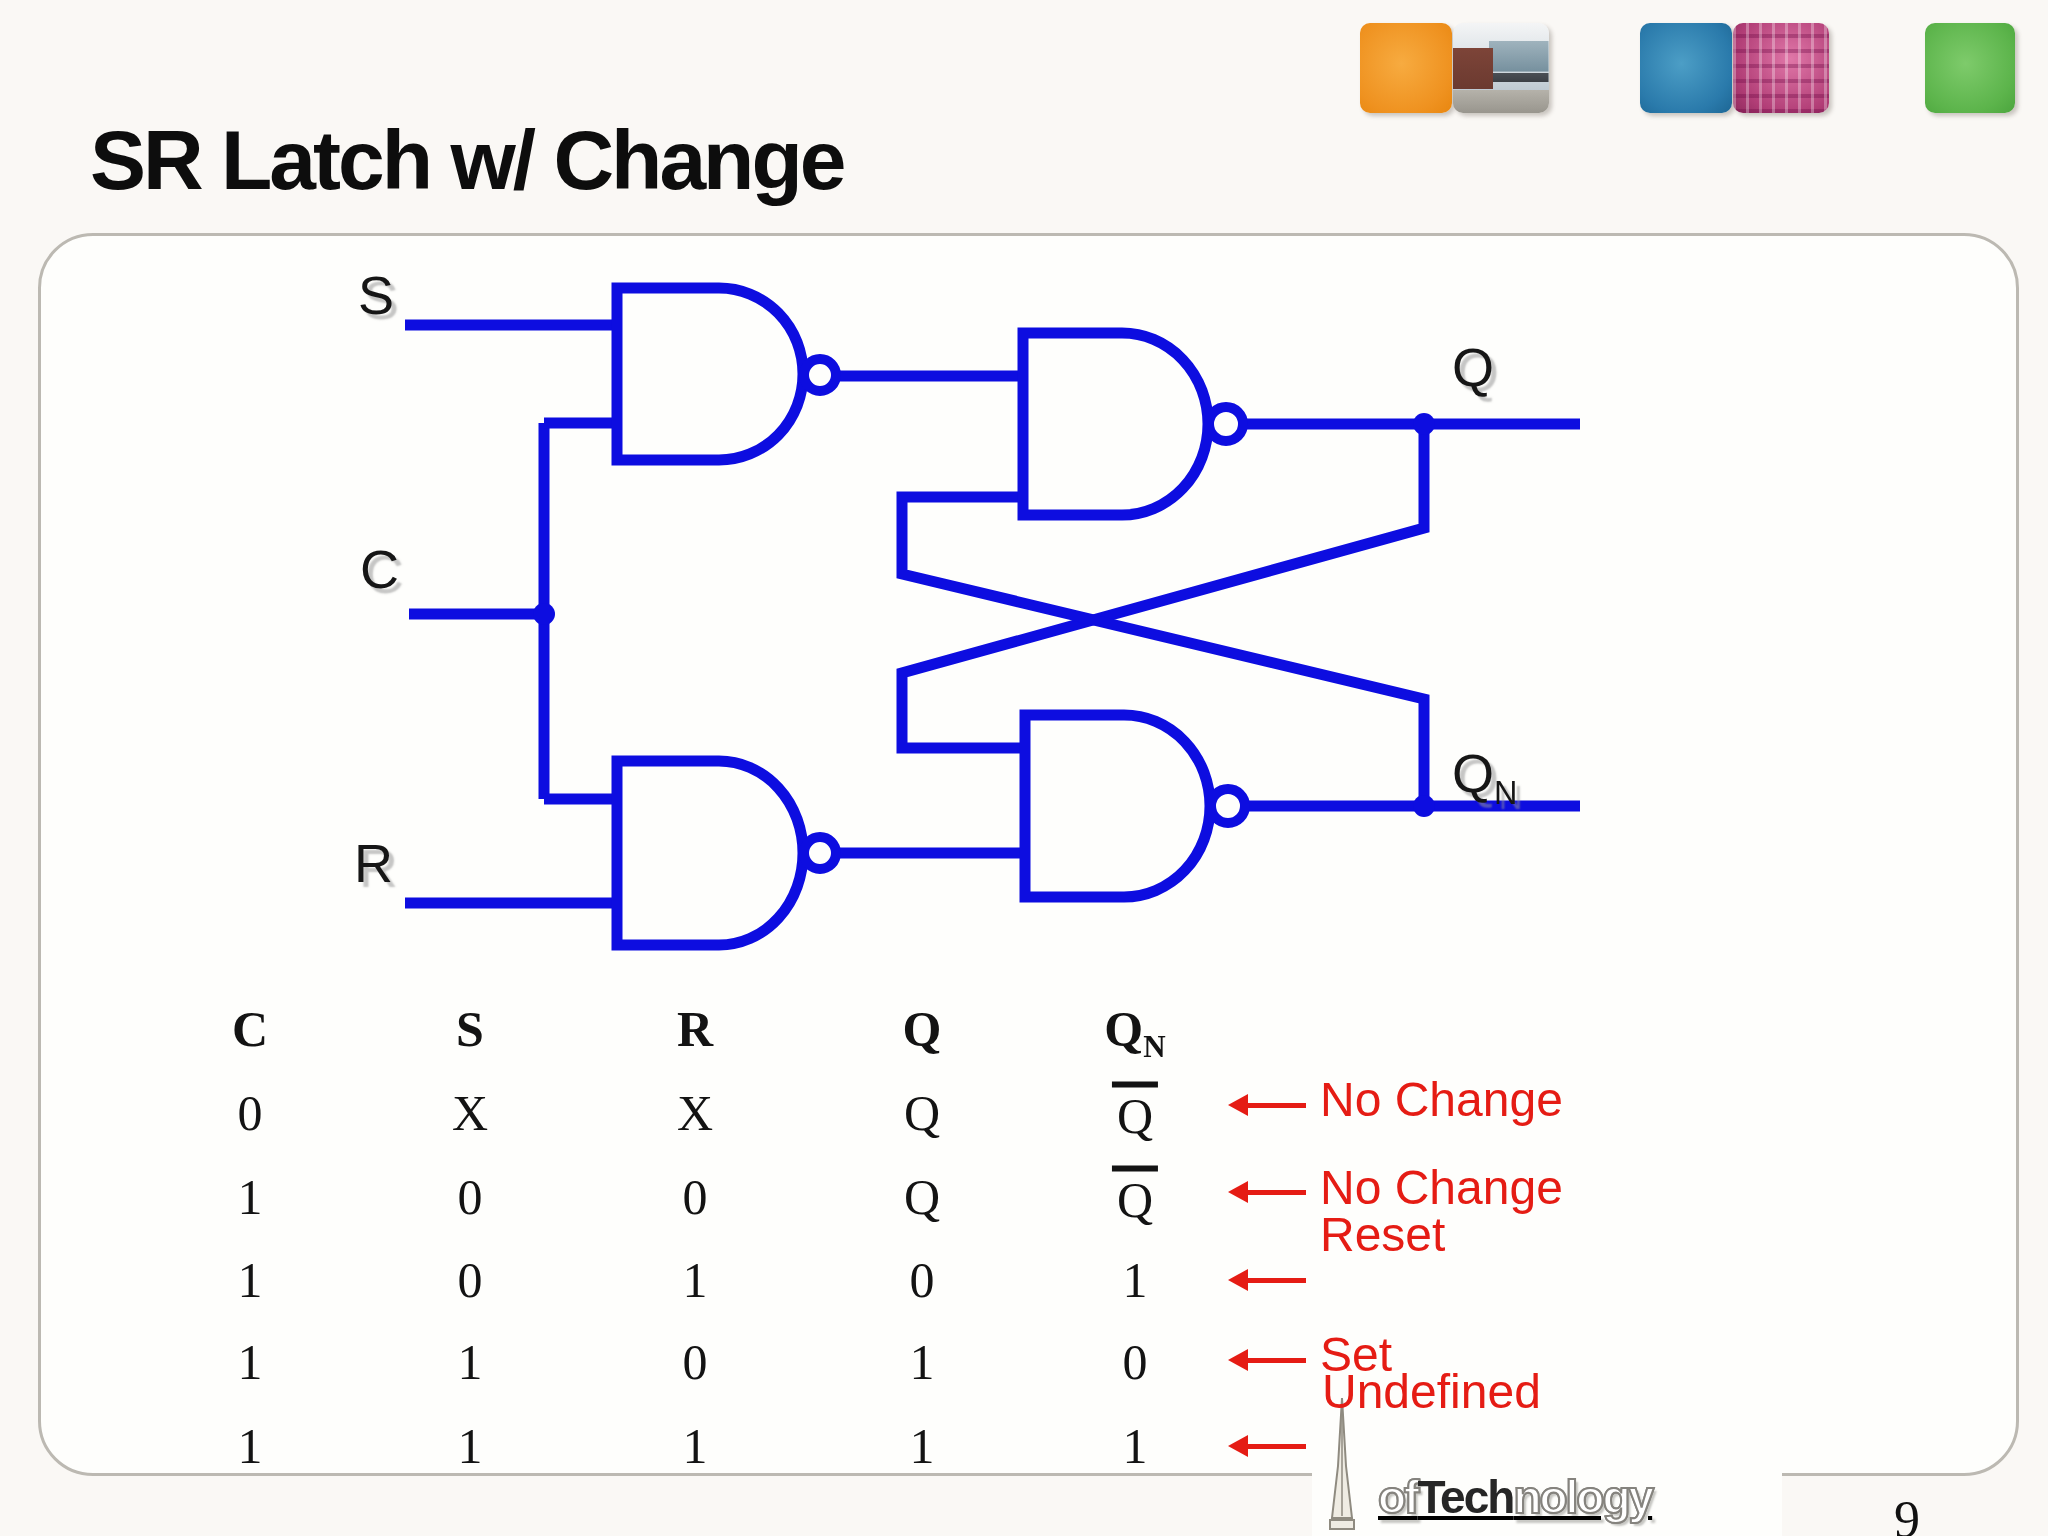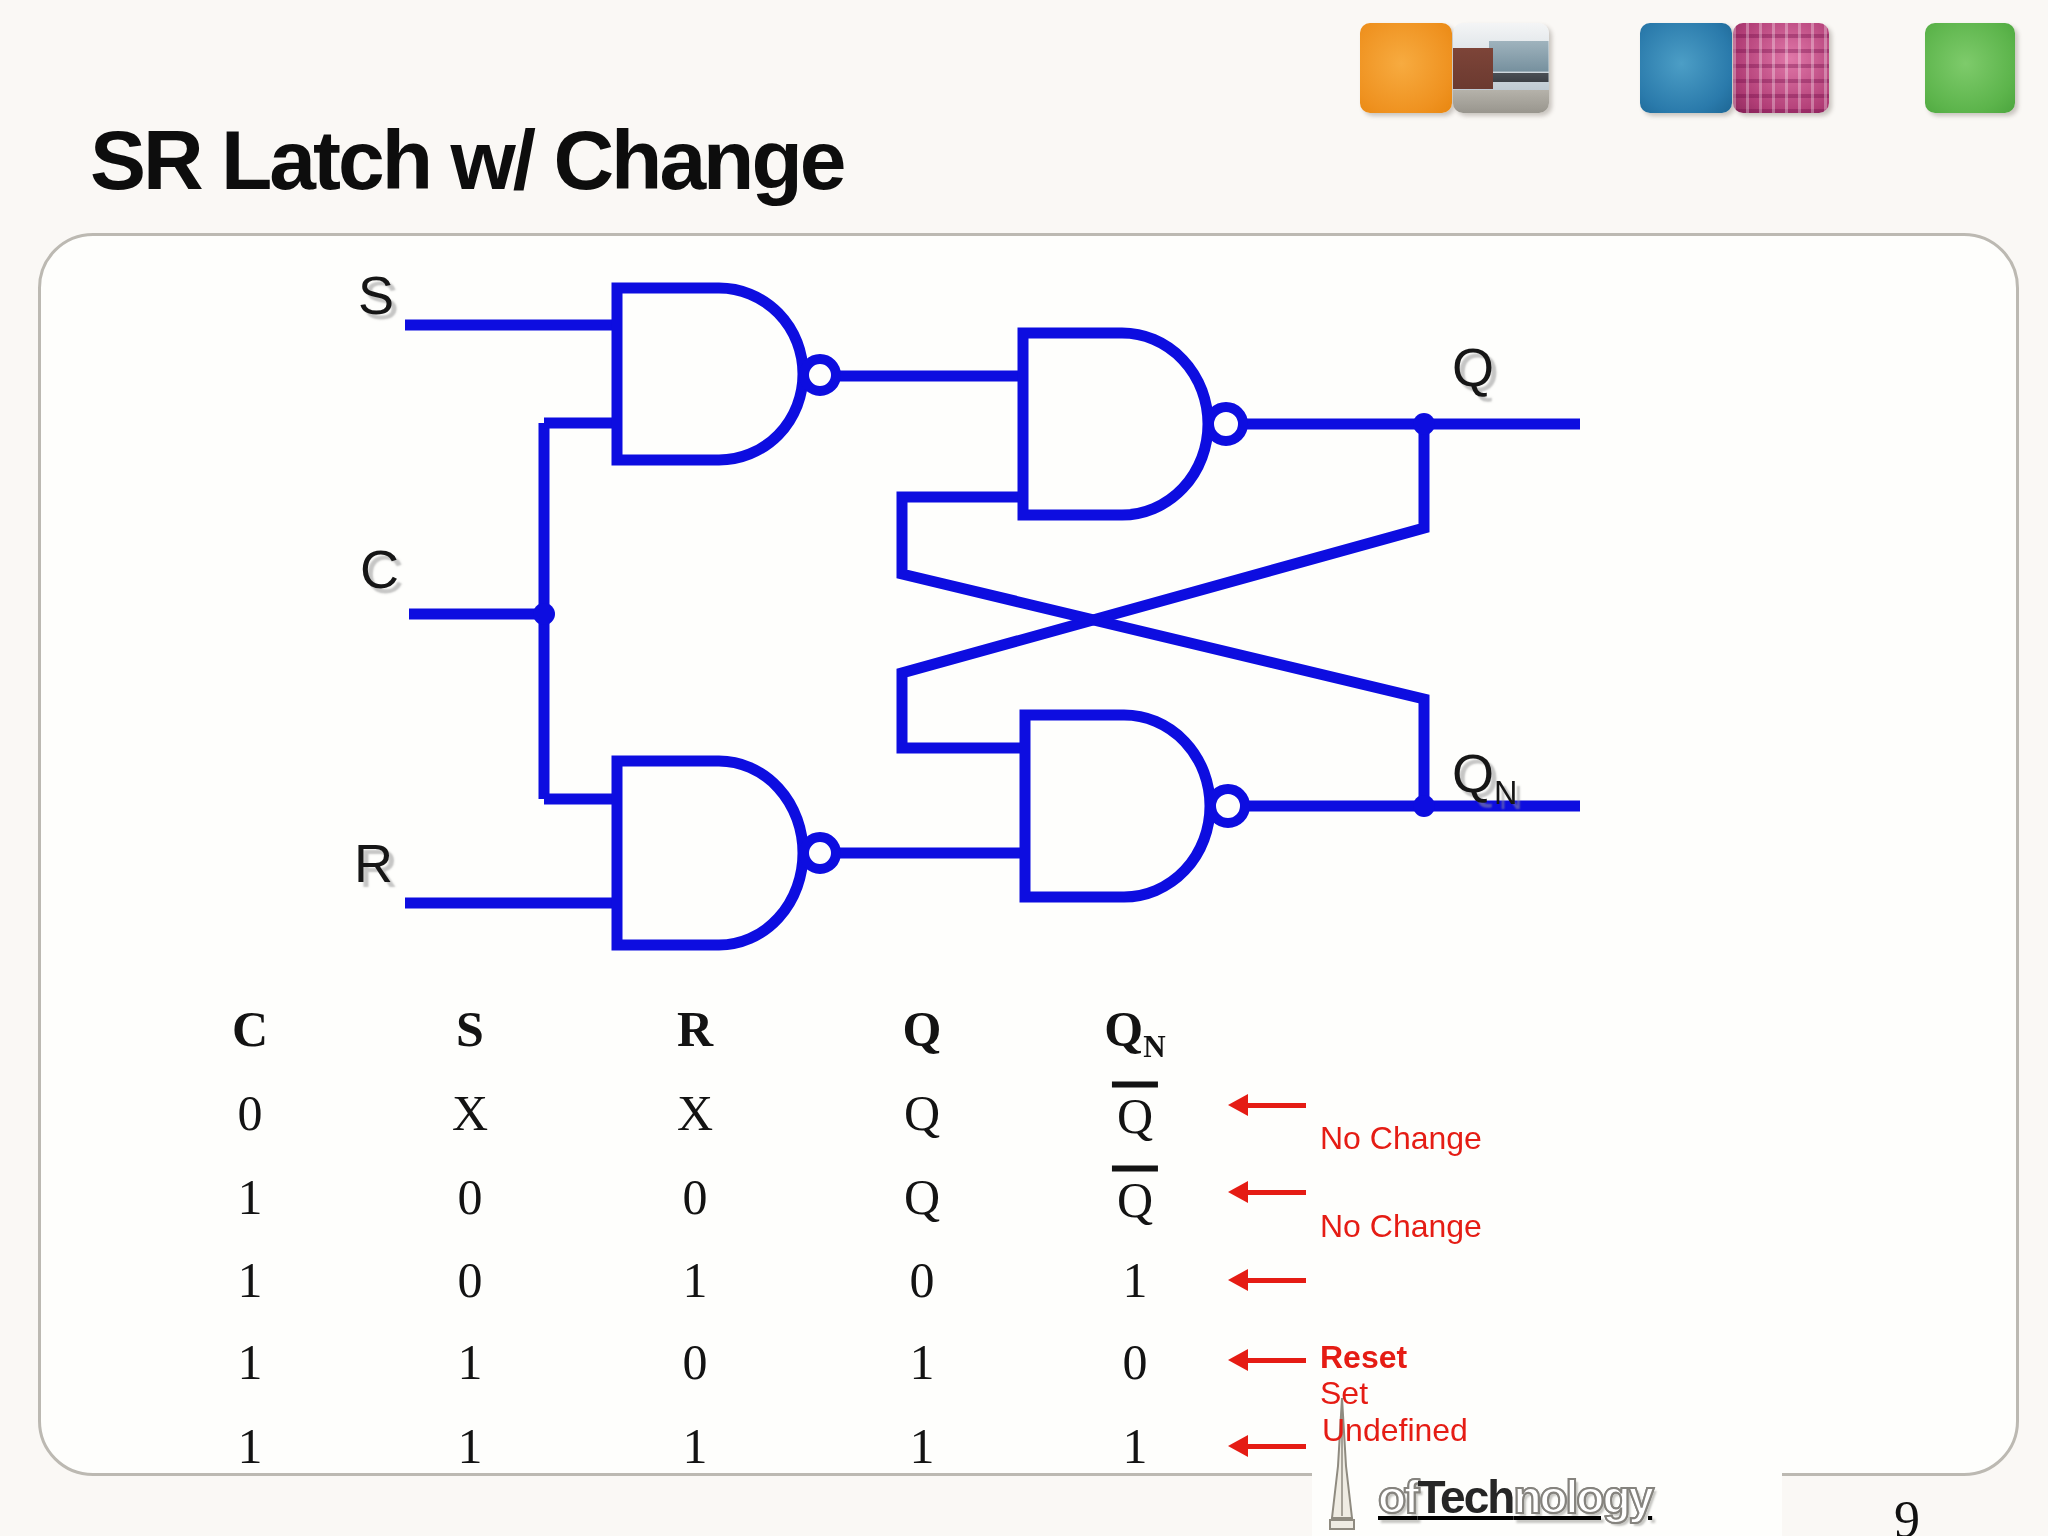--- a/index.html
+++ b/index.html
@@ -54,21 +54,21 @@
   .th sub { font-size:62%; font-weight:bold; }
   .bar { display:inline-block; border-top:6px solid #131313; padding:2px 5px 0; line-height:1.05; }
 
   
   .arrow { position:absolute; width:78px; height:22px; z-index:5; }
   .arrow::before { content:""; position:absolute; left:0; top:0;
     border-top:11px solid transparent; border-bottom:11px solid transparent;
     border-right:20px solid #e51c14; }
   .arrow::after { content:""; position:absolute; left:14px; right:0; top:9px; height:5px;
     background:#e51c14; }
-  .ann-label { position:absolute; z-index:5; color:#e51c14; font-size:32px; white-space:nowrap;margin-top:48px; }
+  .ann-label { position:absolute; z-index:5; color:#e51c14; font-size:48px; white-space:nowrap; }
 
   
   .logo { position:absolute; left:1312px; top:1394px; width:470px; height:142px;
     background:#fefefc; z-index:4; }
   .gt-text { position:absolute; white-space:nowrap; letter-spacing:-2px; font-weight:bold; }
   .gt-line1 { left:44px; top:30px; font-size:56px; }
   .gt-line2 { left:66px; top:76px; font-size:46px;text-decoration:underline; }
   .gt-solid { color:#262626; }
   .gt-outline { color:#ffffff; -webkit-text-stroke:2px #85837e;
     text-shadow:3px 3px 2px rgba(130,130,125,.45); }
@@ -169,21 +169,21 @@
 <span class="cell" style="left:922px;  top:1446px;">1</span>
 <span class="cell" style="left:1135px; top:1446px;">1</span>
 
 <div class="arrow" style="left:1228px; top:1094px;"></div>
 <div class="arrow" style="left:1228px; top:1181px;"></div>
 <div class="arrow" style="left:1228px; top:1269px;"></div>
 <div class="arrow" style="left:1228px; top:1349px;"></div>
 <div class="arrow" style="left:1228px; top:1435px;"></div>
 <span class="ann-label" style="left:1320px; top:1072px;">No Change</span>
 <span class="ann-label" style="left:1320px; top:1160px;">No Change</span>
-<span class="ann-label" style="left:1320px; top:1291px;font-weight:bold;">Reset</span>
+<span class="ann-label" style="left:1320px; top:1207px;">Reset</span>
 <span class="ann-label" style="left:1320px; top:1327px;text-align:right;">Set</span>
 <span class="ann-label" style="left:1322px; top:1364px;">Undefined</span>
 
 <div class="logo">
   <svg style="position:absolute;left:12px;top:2px;" width="36" height="138" viewBox="0 0 36 138">
     <polygon points="18,2 22,70 28,122 8,122 14,70" fill="#efece3" stroke="#8f8b80" stroke-width="2"></polygon>
     <line x1="18" y1="10" x2="18" y2="120" stroke="#8f8b80" stroke-width="1.5"></line>
     <rect x="6" y="124" width="24" height="9" fill="#efece3" stroke="#8f8b80" stroke-width="2"></rect>
   </svg>
   <div class="gt-text gt-line2"><span class="gt-outline">of</span><span class="gt-solid">Tech</span><span class="gt-outline">nology</span></div>

